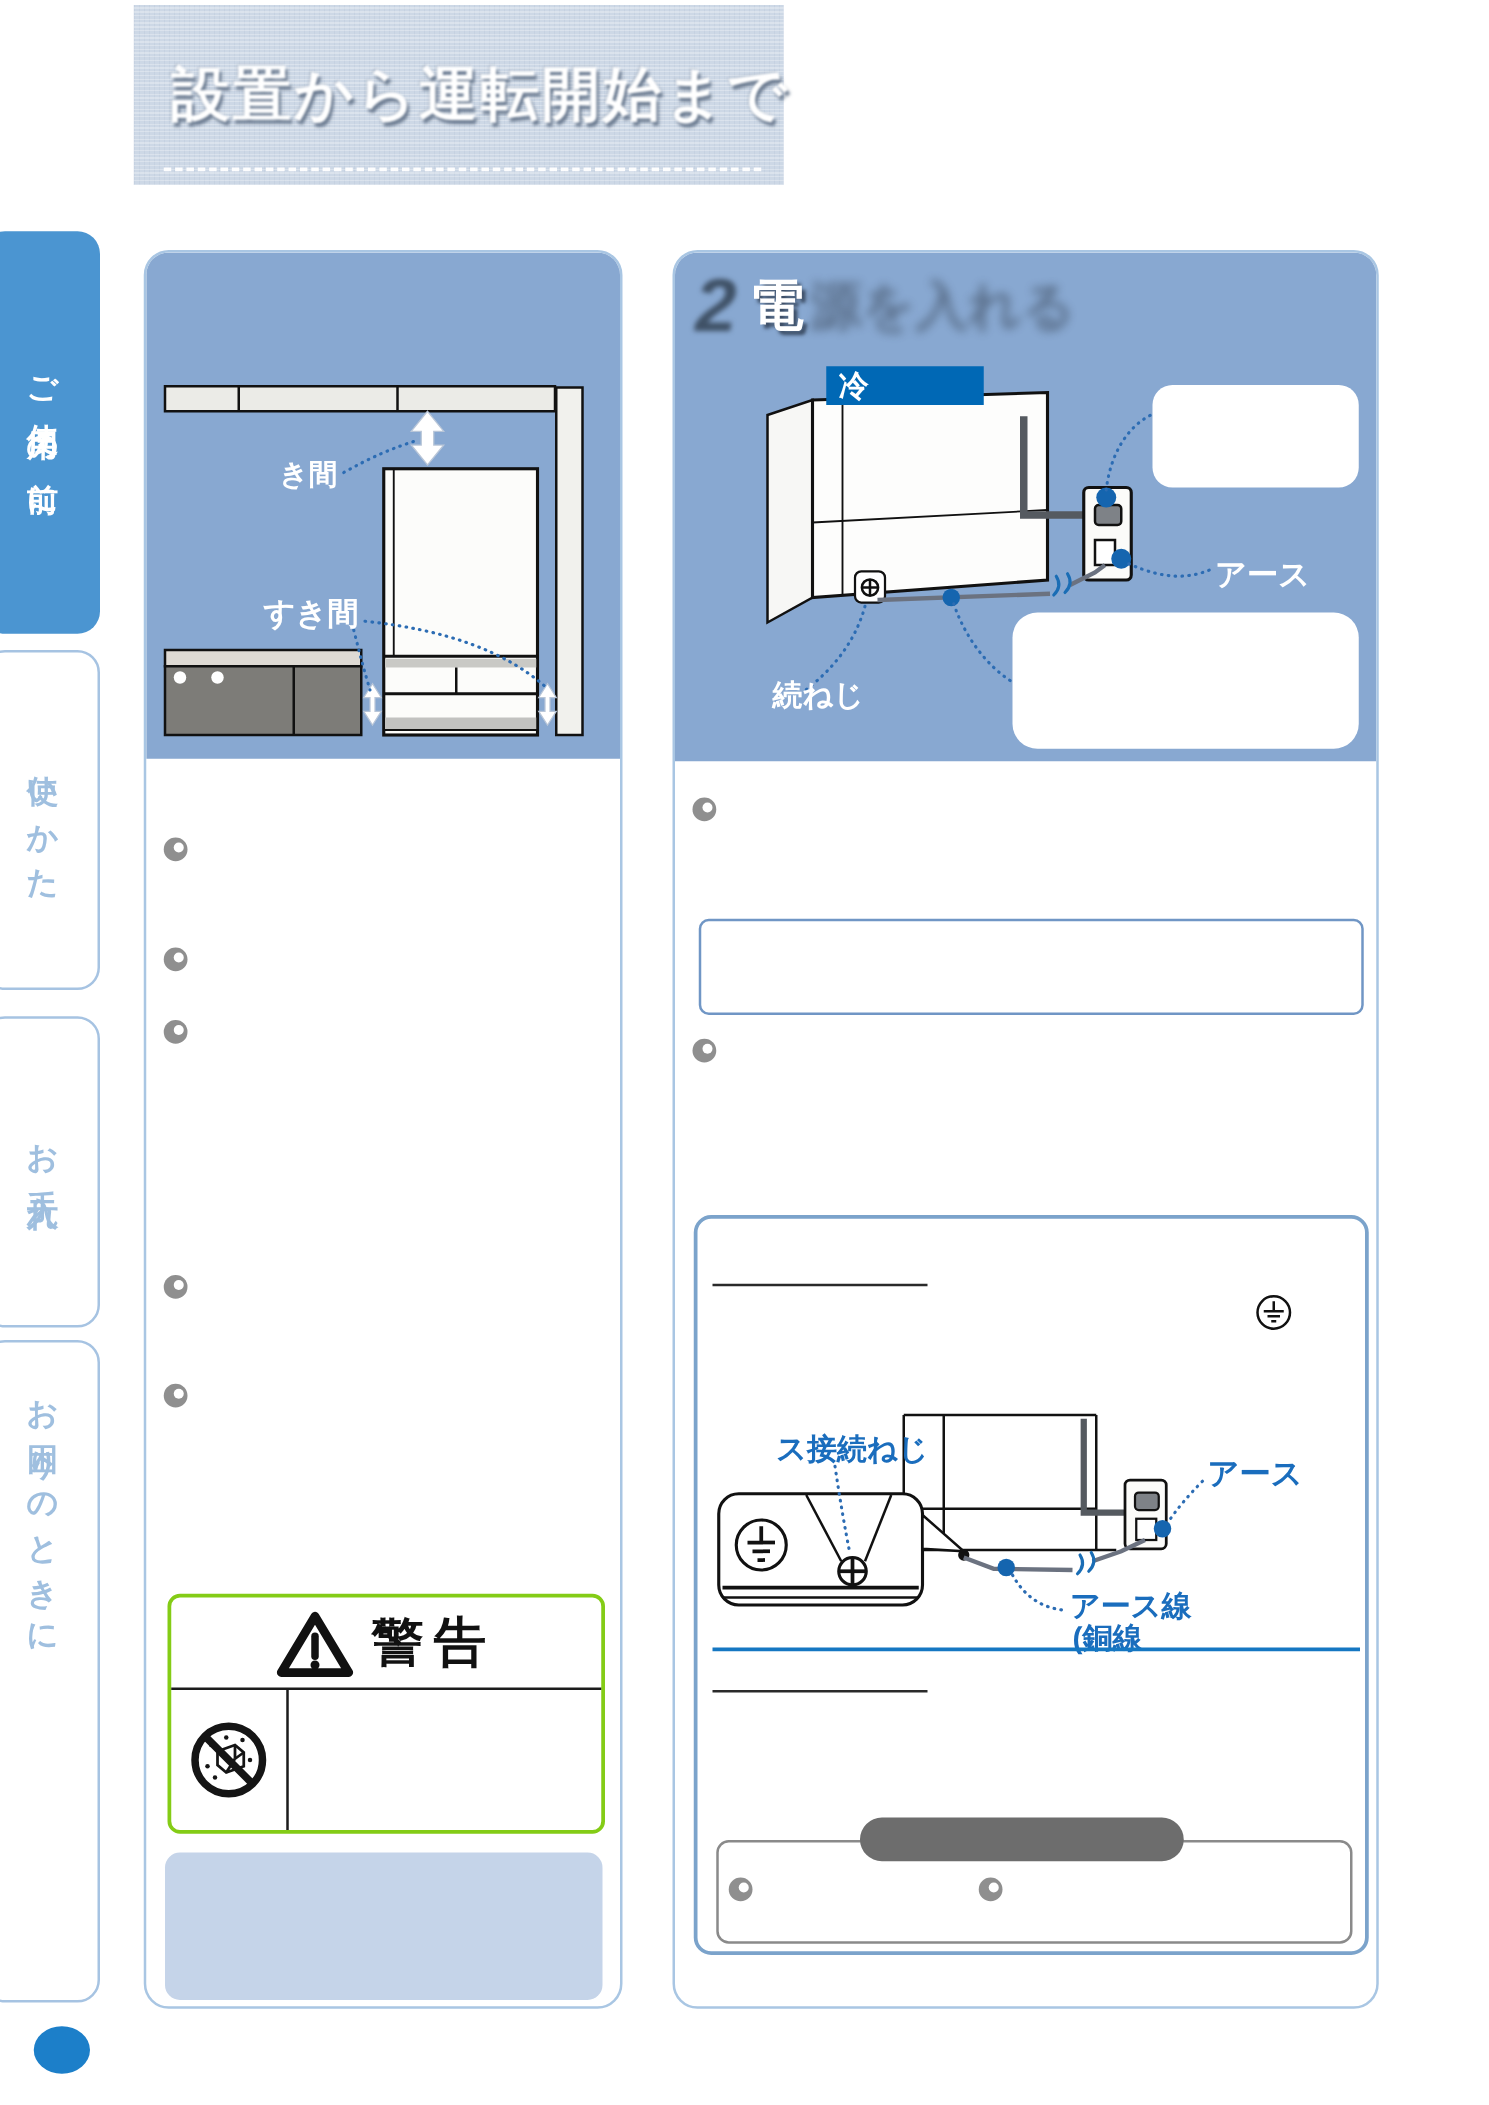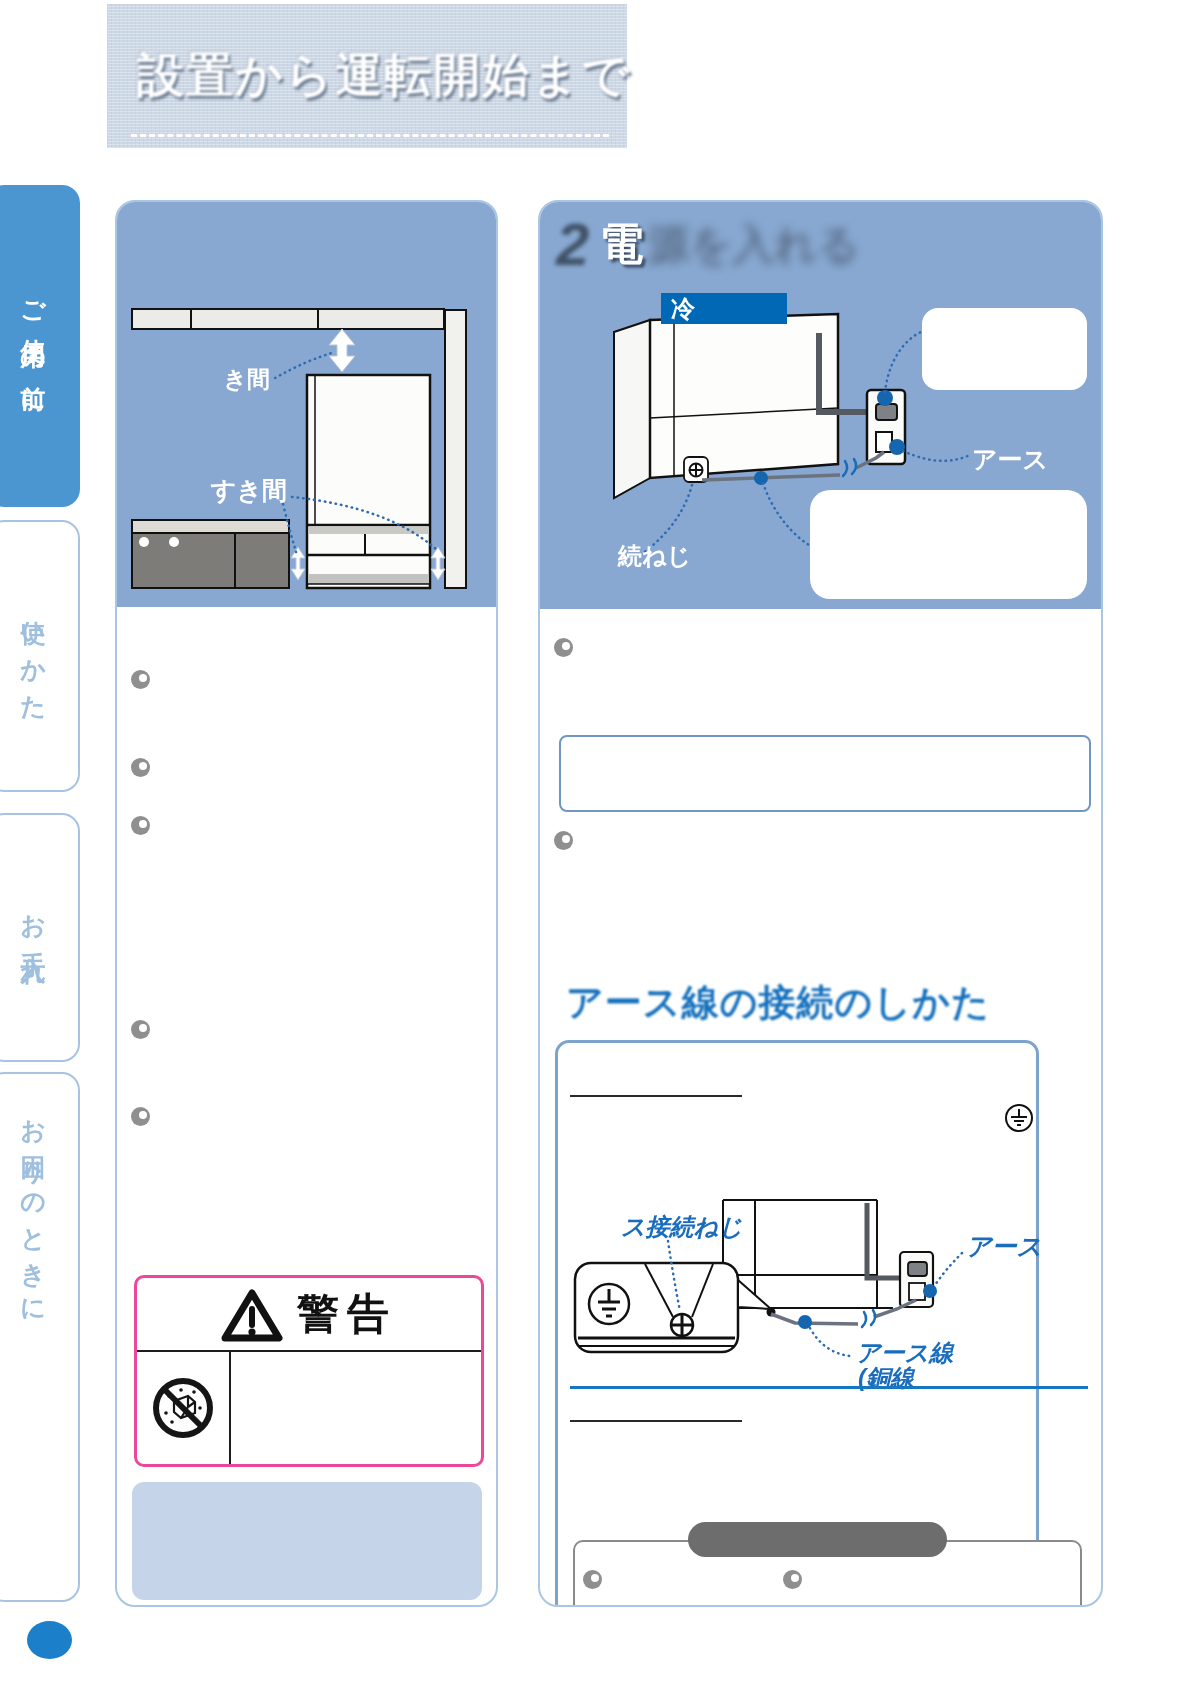--- a/index.html
+++ b/index.html
@@ -36,21 +36,21 @@
   .step-num{font-size:60px;font-weight:bold;font-style:italic;color:#3f5166;filter:blur(2px);
     display:inline-block;vertical-align:-6px;margin-right:10px;}
   .step-main{font-size:44px;font-weight:bold;color:#fff;
     text-shadow:3px 3px 3px rgba(43,58,78,.85);}
   .step-blur{font-size:42px;font-weight:bold;color:#4e6078;filter:blur(4px);opacity:.8;margin-left:4px;}
 
   .donut{width:19px;height:19px;border-radius:50%;background:#8f8f8f;}
   .donut::after{content:"";position:absolute;left:8px;top:4px;width:8px;height:8px;border-radius:50%;background:#fff;}
 
   
-  .warnbox{box-sizing:border-box;border:3px solid #ec4899;border-radius:10px;background:#fff;}
+  .warnbox{box-sizing:border-box;border:3px solid #84cc16;border-radius:10px;background:#fff;}
   .warn-head{height:72px;display:flex;align-items:center;justify-content:center;gap:14px;
     border-bottom:2px solid #1c1c1c;}
   .warn-title{font-size:42px;font-weight:bold;color:#111;letter-spacing:8px;}
   .warn-body{display:flex;height:112px;}
   .warn-cell-icon{width:92px;border-right:2px solid #1c1c1c;display:flex;align-items:center;justify-content:center;}
   .warn-cell-text{flex:1;}
 
   .softbox{background:#c5d4e9;border-radius:12px;}
 
   
@@ -233,21 +233,21 @@
       <text x="78" y="362" font-size="24" font-weight="bold" fill="#fff">続ねじ</text>
     </svg>
 
     <div class="abs donut" style="left:14px;top:436px;"></div>
     <div class="abs donut" style="left:14px;top:629px;"></div>
 
     <div class="abs notebox" style="left:19px;top:533px;width:532px;height:77px;"></div>
 
     <div class="abs earth-heading" style="left:26px;top:776px;">アース線の接続のしかた</div>
 
-    <div class="abs earthbox" style="left:15px;top:838px;width:484px;height:592px;font-style:italic;">
+    <div class="abs earthbox" style="left:15px;top:770px;width:540px;height:592px;">
       <div class="abs subline" style="left:12px;top:52px;width:172px;"></div>
 
       <svg class="abs" style="left:444px;top:58px;" width="34" height="34">
         <circle cx="17" cy="17" r="13" fill="none" stroke="#111" stroke-width="2"></circle>
         <line x1="17" y1="8" x2="17" y2="16" stroke="#111" stroke-width="2"></line>
         <line x1="9" y1="16" x2="25" y2="16" stroke="#111" stroke-width="2"></line>
         <line x1="12" y1="20" x2="22" y2="20" stroke="#111" stroke-width="2"></line>
         <line x1="15" y1="24" x2="19" y2="24" stroke="#111" stroke-width="2"></line>
       </svg>
 

